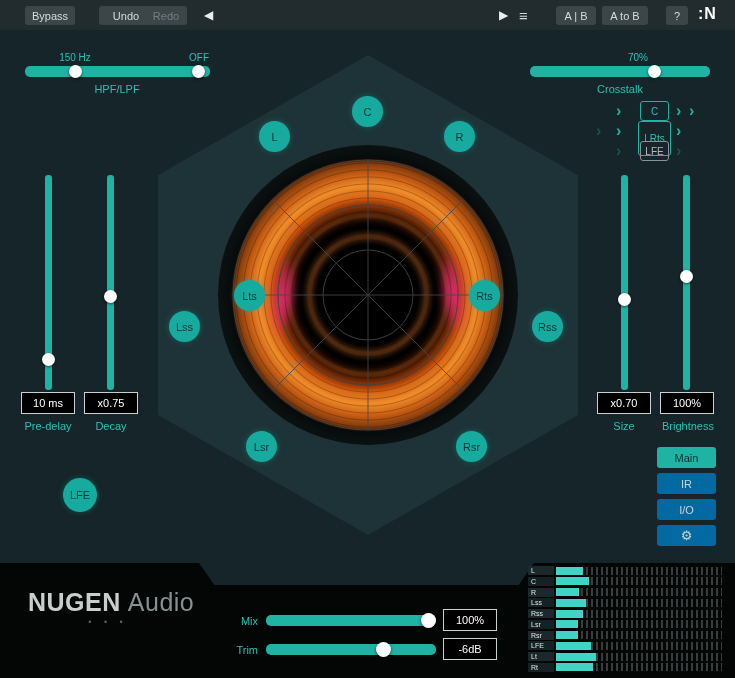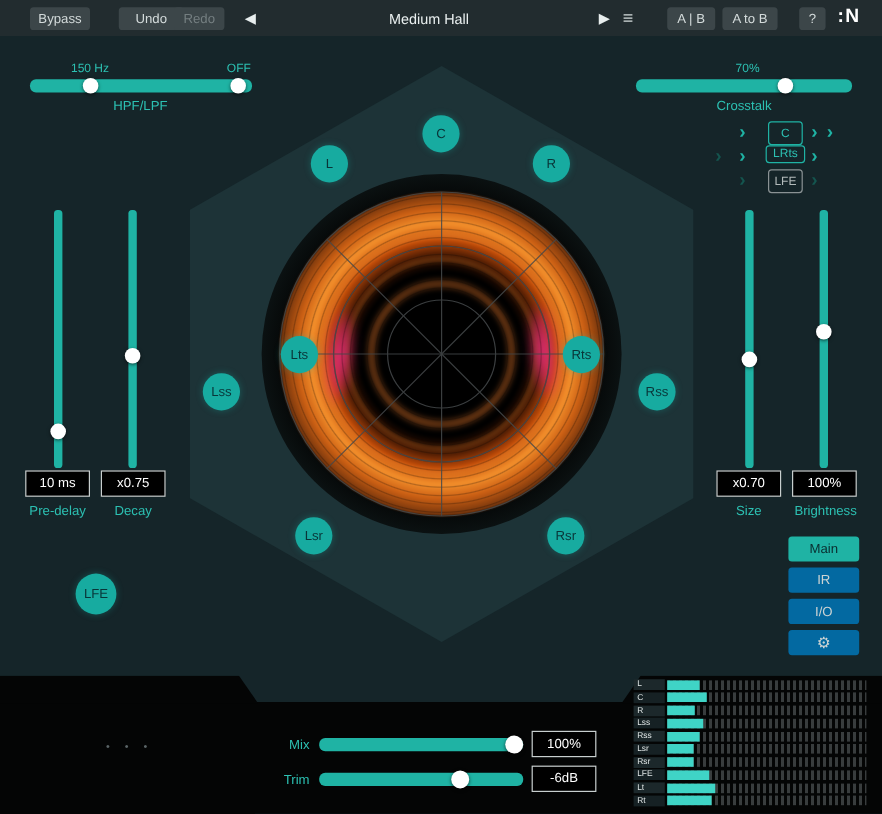--- a/index.html
+++ b/index.html
@@ -150,52 +150,51 @@
   <div class="node" style="left:532px; top:311px;">Rss</div>
   <div class="node" style="left:246px; top:431px;">Lsr</div>
   <div class="node" style="left:456px; top:431px;">Rsr</div>
   <div class="node big" style="left:63px; top:478px;">LFE</div>
 
   <div class="topbar">
     <button class="tbtn" style="left:25px; width:50px;">Bypass</button>
     <button class="tbtn" style="left:99px; width:54px;">Undo</button>
     <button class="tbtn disabled" style="left:145px; width:42px;">Redo</button>
     <button class="arrow" style="left:204px;">◀</button>
-    <div class="preset-name">Medium Hall</div>
     <button class="arrow" style="left:499px;">▶</button>
     <button class="menu-icon">≡</button>
     <button class="tbtn" style="left:556px; width:40px;">A | B</button>
     <button class="tbtn" style="left:602px; width:46px;">A to B</button>
     <button class="tbtn" style="left:666px; width:22px;">?</button>
     <div class="nlogo">:N</div>
   </div>
 
   <div class="tlabel small" style="left:45px; top:52px; width:60px;">150 Hz</div>
   <div class="tlabel small" style="left:169px; top:52px; width:60px;">OFF</div>
   <div class="hslider" style="left:25px; top:66px; width:185px;">
     <div class="hhandle" style="left:44px; top:-1px;"></div>
     <div class="hhandle" style="left:167px; top:-1px;"></div>
   </div>
   <div class="tlabel" style="left:57px; top:83px; width:120px;">HPF/LPF</div>
 
 
-  <div class="tlabel small" style="left:593px; top:52px; width:60px;">70%</div>
+  <div class="tlabel small" style="left:608px; top:52px; width:60px;">70%</div>
   <div class="hslider" style="left:530px; top:66px; width:180px;">
     <div class="hhandle" style="left:118px; top:-1px;"></div>
   </div>
   <div class="tlabel" style="left:560px; top:83px; width:120px;">Crosstalk</div>
 
   <button class="chev" style="left:616px; top:104px;">›</button>
   <button class="route-btn" style="left:640px; top:101px; width:29px; height:20px;">C</button>
   <button class="chev" style="left:676px; top:104px;">›</button>
   <button class="chev" style="left:689px; top:104px;">›</button>
 
   <button class="chev outline" style="left:596px; top:124px;">›</button>
   <button class="chev" style="left:616px; top:124px;">›</button>
-  <button class="route-btn" style="left:638px; top:121px; width:33px; height:15px;">LRts</button>
+  <button class="route-btn" style="left:638px; top:121px; width:33px; height:35px;">LRts</button>
   <button class="chev" style="left:676px; top:124px;">›</button>
 
   <button class="chev outline" style="left:616px; top:144px;">›</button>
   <button class="route-btn gray" style="left:640px; top:141px; width:29px; height:20px;">LFE</button>
   <button class="chev outline" style="left:676px; top:144px;">›</button>
 
   <div class="vtrack" style="left:45px;"></div>
   <div class="vhandle" style="left:42px; top:353px;"></div>
   <div class="vtrack" style="left:107px;"></div>
   <div class="vhandle" style="left:104px; top:290px;"></div>
@@ -215,20 +214,23 @@
 
   <button class="view-btn active" style="top:447px;">Main</button>
   <button class="view-btn" style="top:473px;">IR</button>
   <button class="view-btn" style="top:499px;">I/O</button>
   <button class="view-btn" style="top:525px; font-size:13px;">⚙</button>
 
   <div class="footer-base"></div>
   <div class="footer-tab-left"></div>
   <div class="footer-tab-right"></div>
 
+  <div class="brand">
+    <span class="b1">NUGEN</span><span class="b2">Audio</span>
+  </div>
   <div class="brand-dots">• • •</div>
 
   <div class="f-label" style="top:615px;">Mix</div>
   <div class="f-slider" style="top:615px;">
     <div class="f-handle" style="left:155px; top:-2px;"></div>
   </div>
   <div class="vbox" style="left:443px; top:609px;">100%</div>
 
   <div class="f-label" style="top:644px;">Trim</div>
   <div class="f-slider" style="top:644px;">

